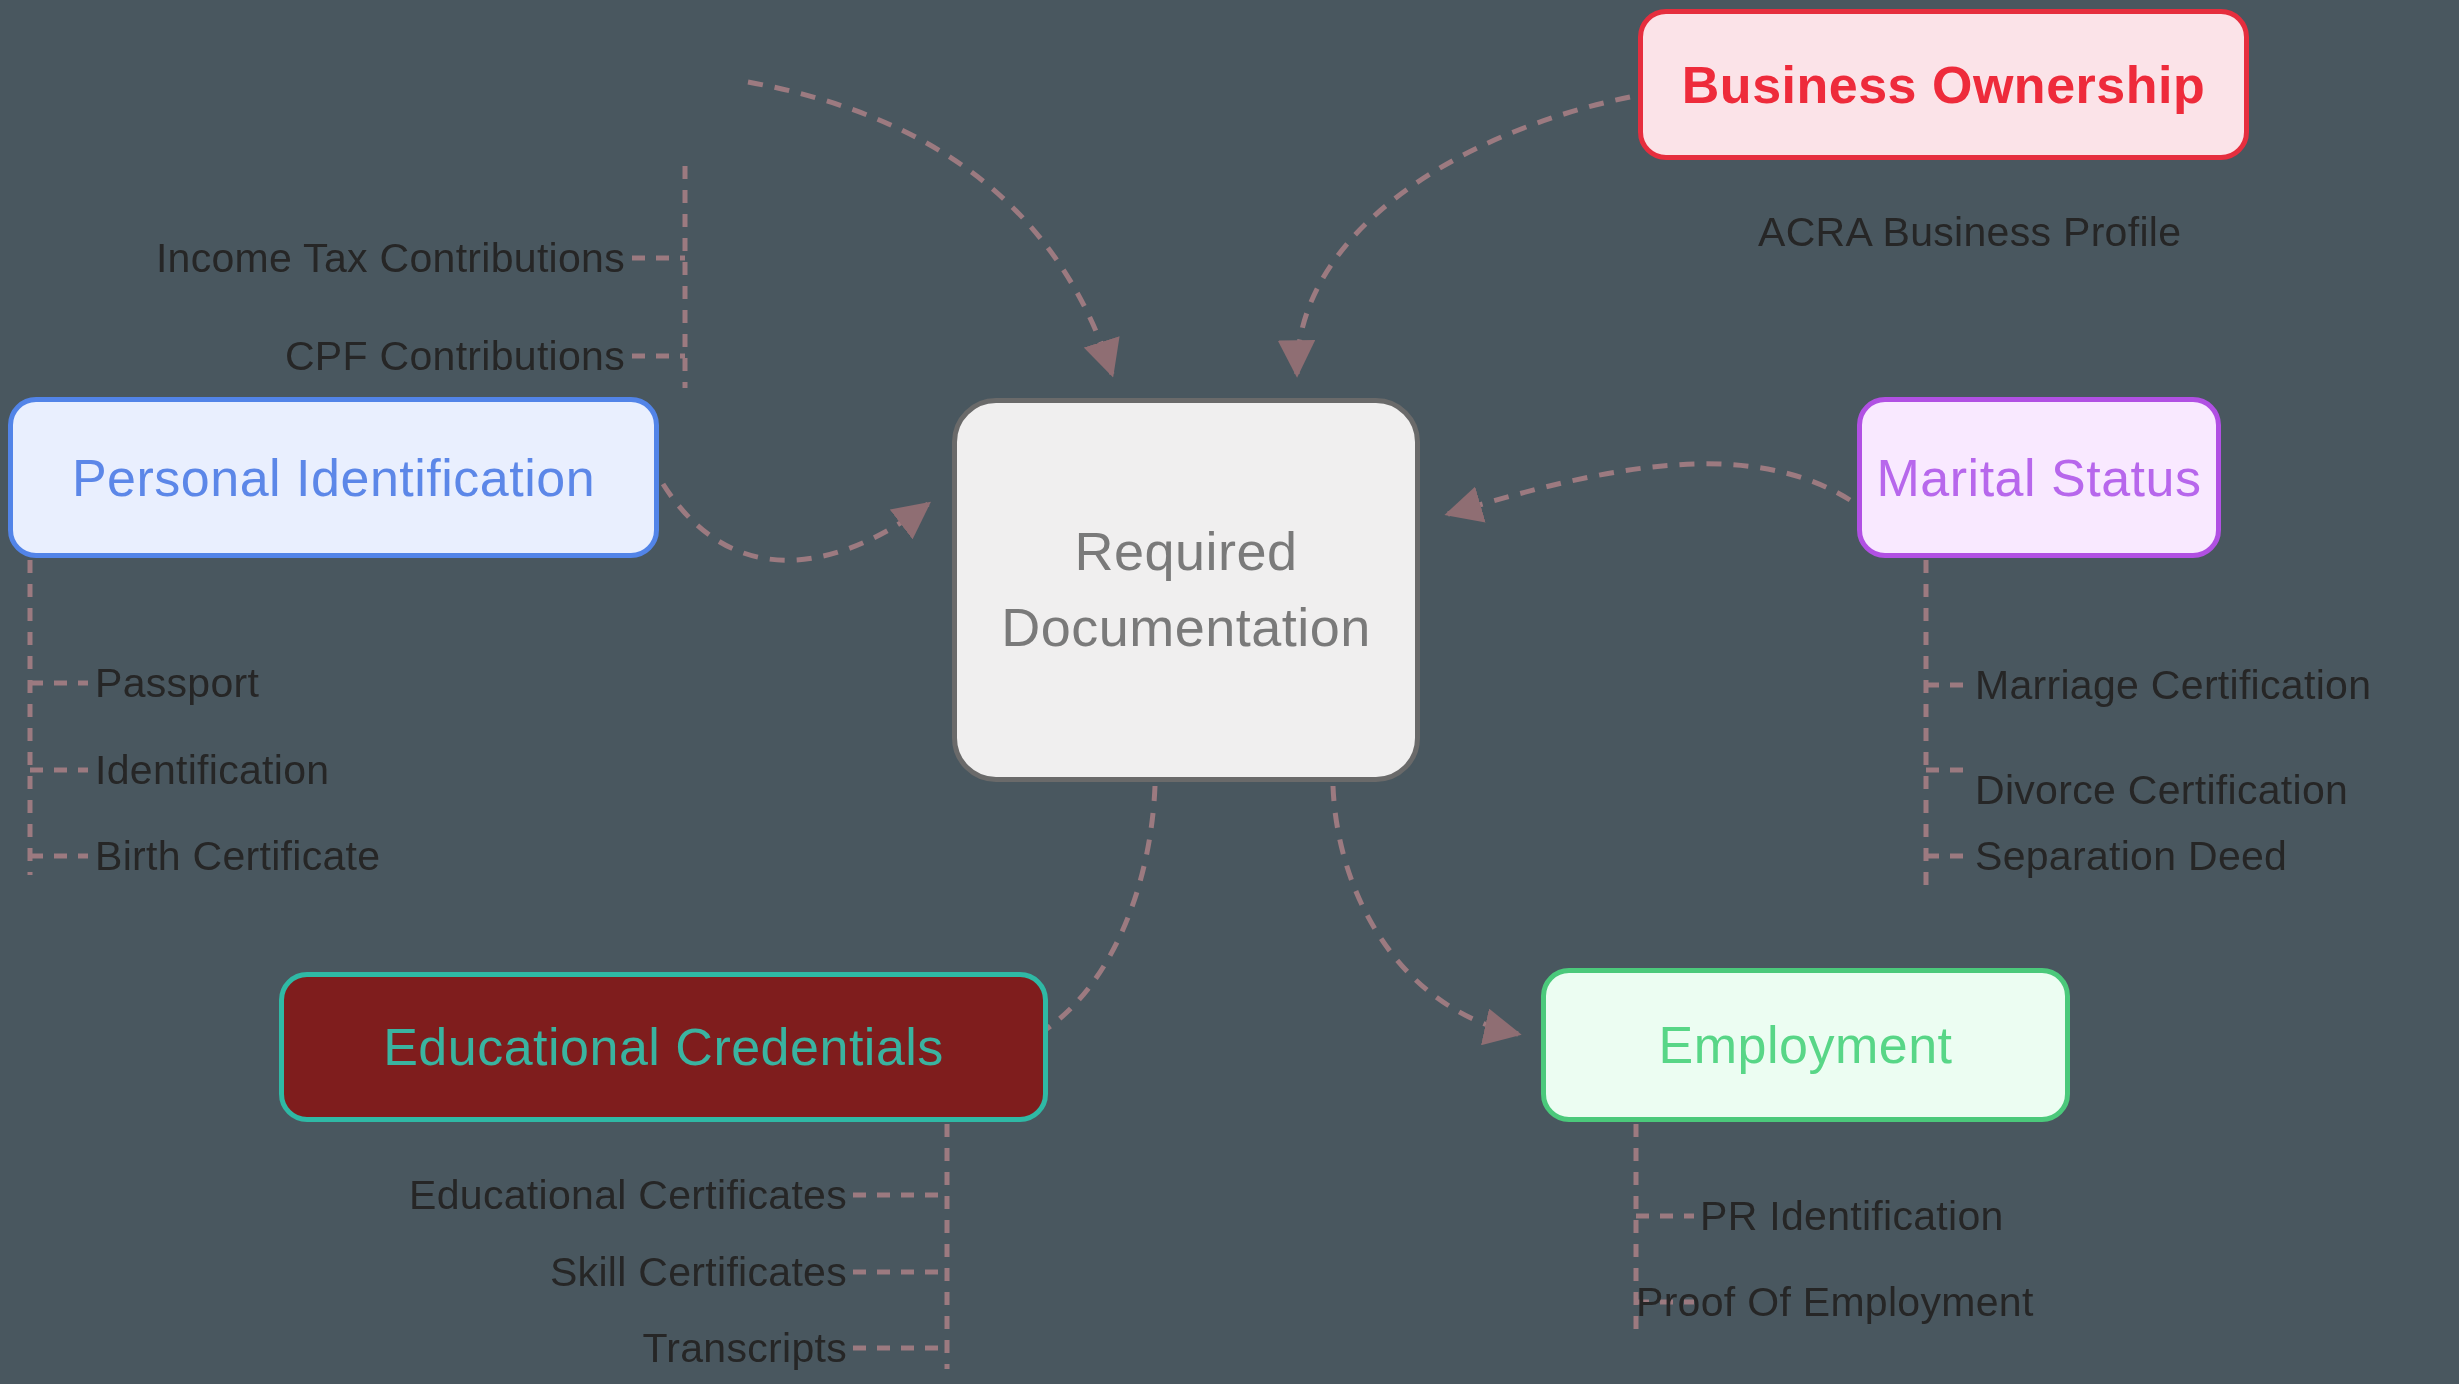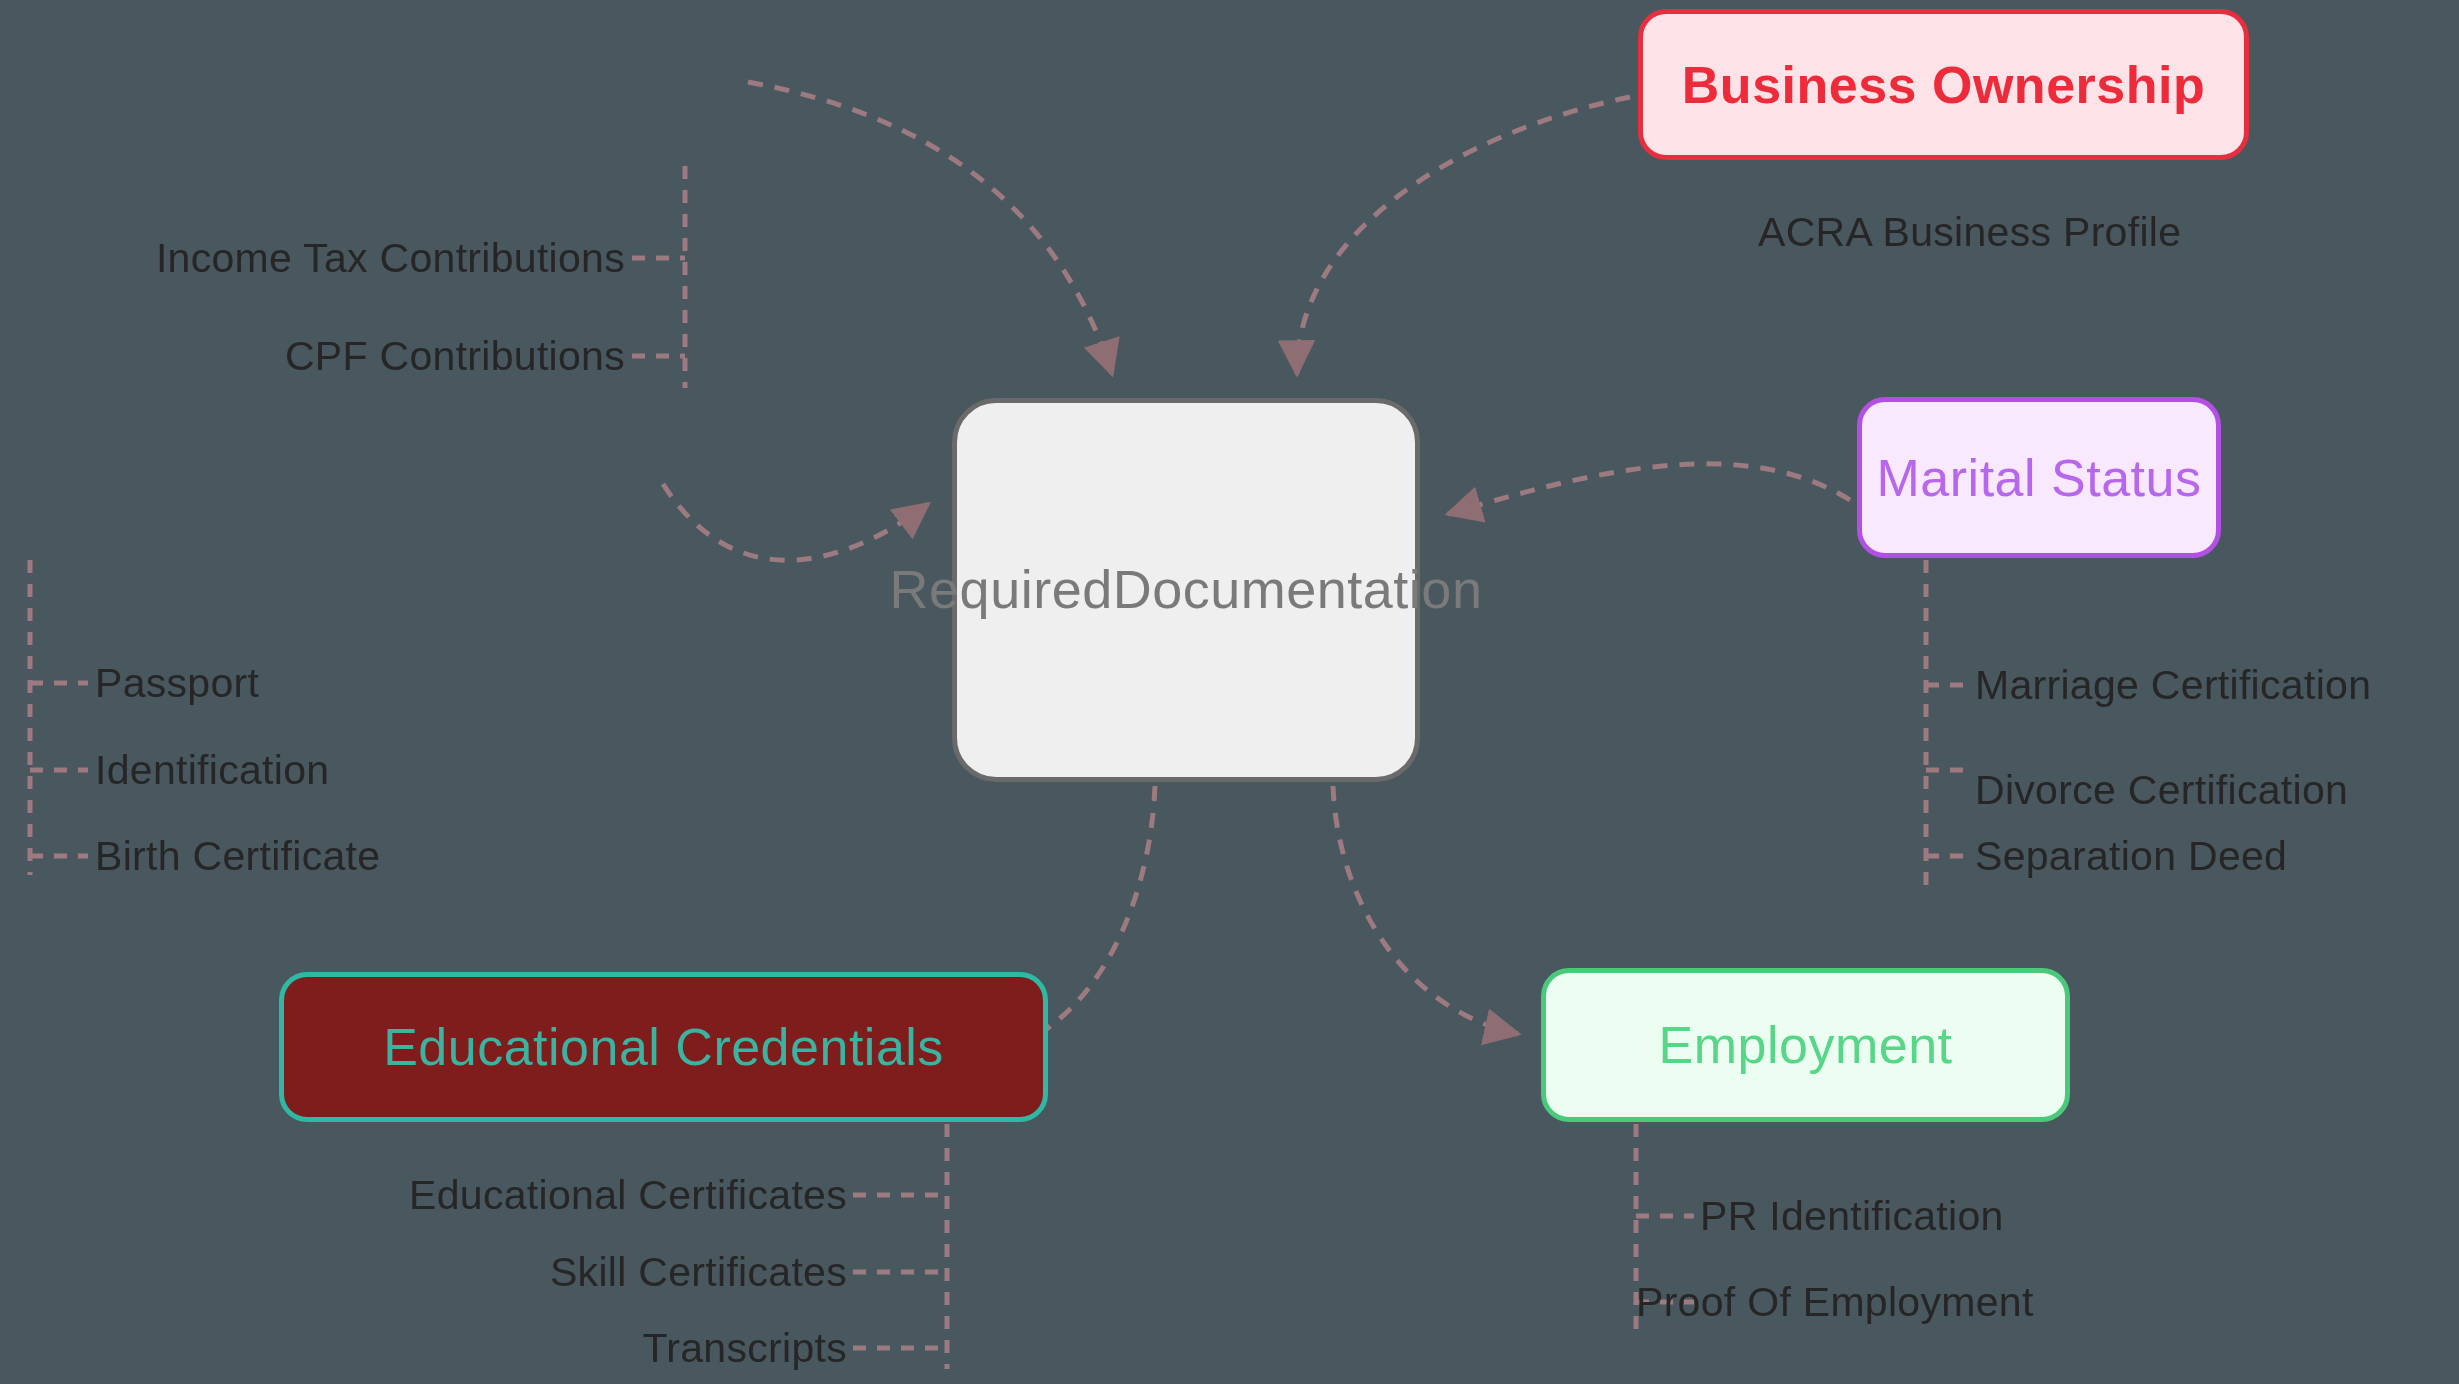--- a/index.html
+++ b/index.html
@@ -47,21 +47,21 @@
            background: #7f1d1d; border: 5px solid #2FB9A5; color: #3AB3A0; }
   .b-emp { left: 1541px; top: 968px; width: 529px; height: 154px;
            background: #ECFDF2; border: 5px solid #4BC97B; color: #58D687; align-items: center; }
 
   .center-node {
     left: 952px; top: 398px; width: 468px; height: 384px;
     background: #F0EFEF; border: 5px solid #6A6A6A; color: #7A7A7A;
     border-radius: 44px;
     font-size: 54px; font-weight: 500;
     text-align: center; line-height: 1.4;
-    flex-direction: row;
+    flex-direction: column;
   }
 
   .item {
     position: absolute;
     transform: translateY(-50%);
     font-size: 41px;
     font-weight: 400;
     color: #262626;
     letter-spacing: 0.3px;
     white-space: nowrap;
@@ -94,20 +94,23 @@
   </svg>
 
   <div class="node center-node">
     <div>Required</div>
     <div>Documentation</div>
   </div>
 
   <div class="node branch b-bus">
     <span>Business Ownership</span>
   </div>
+  <div class="node branch b-per">
+    <span>Personal Identification</span>
+  </div>
   <div class="node branch b-mar">
     <span>Marital Status</span>
   </div>
   <div class="node branch b-edu">
     <span>Educational Credentials</span>
   </div>
   <div class="node branch b-emp">
     <span>Employment</span>
   </div>
 

